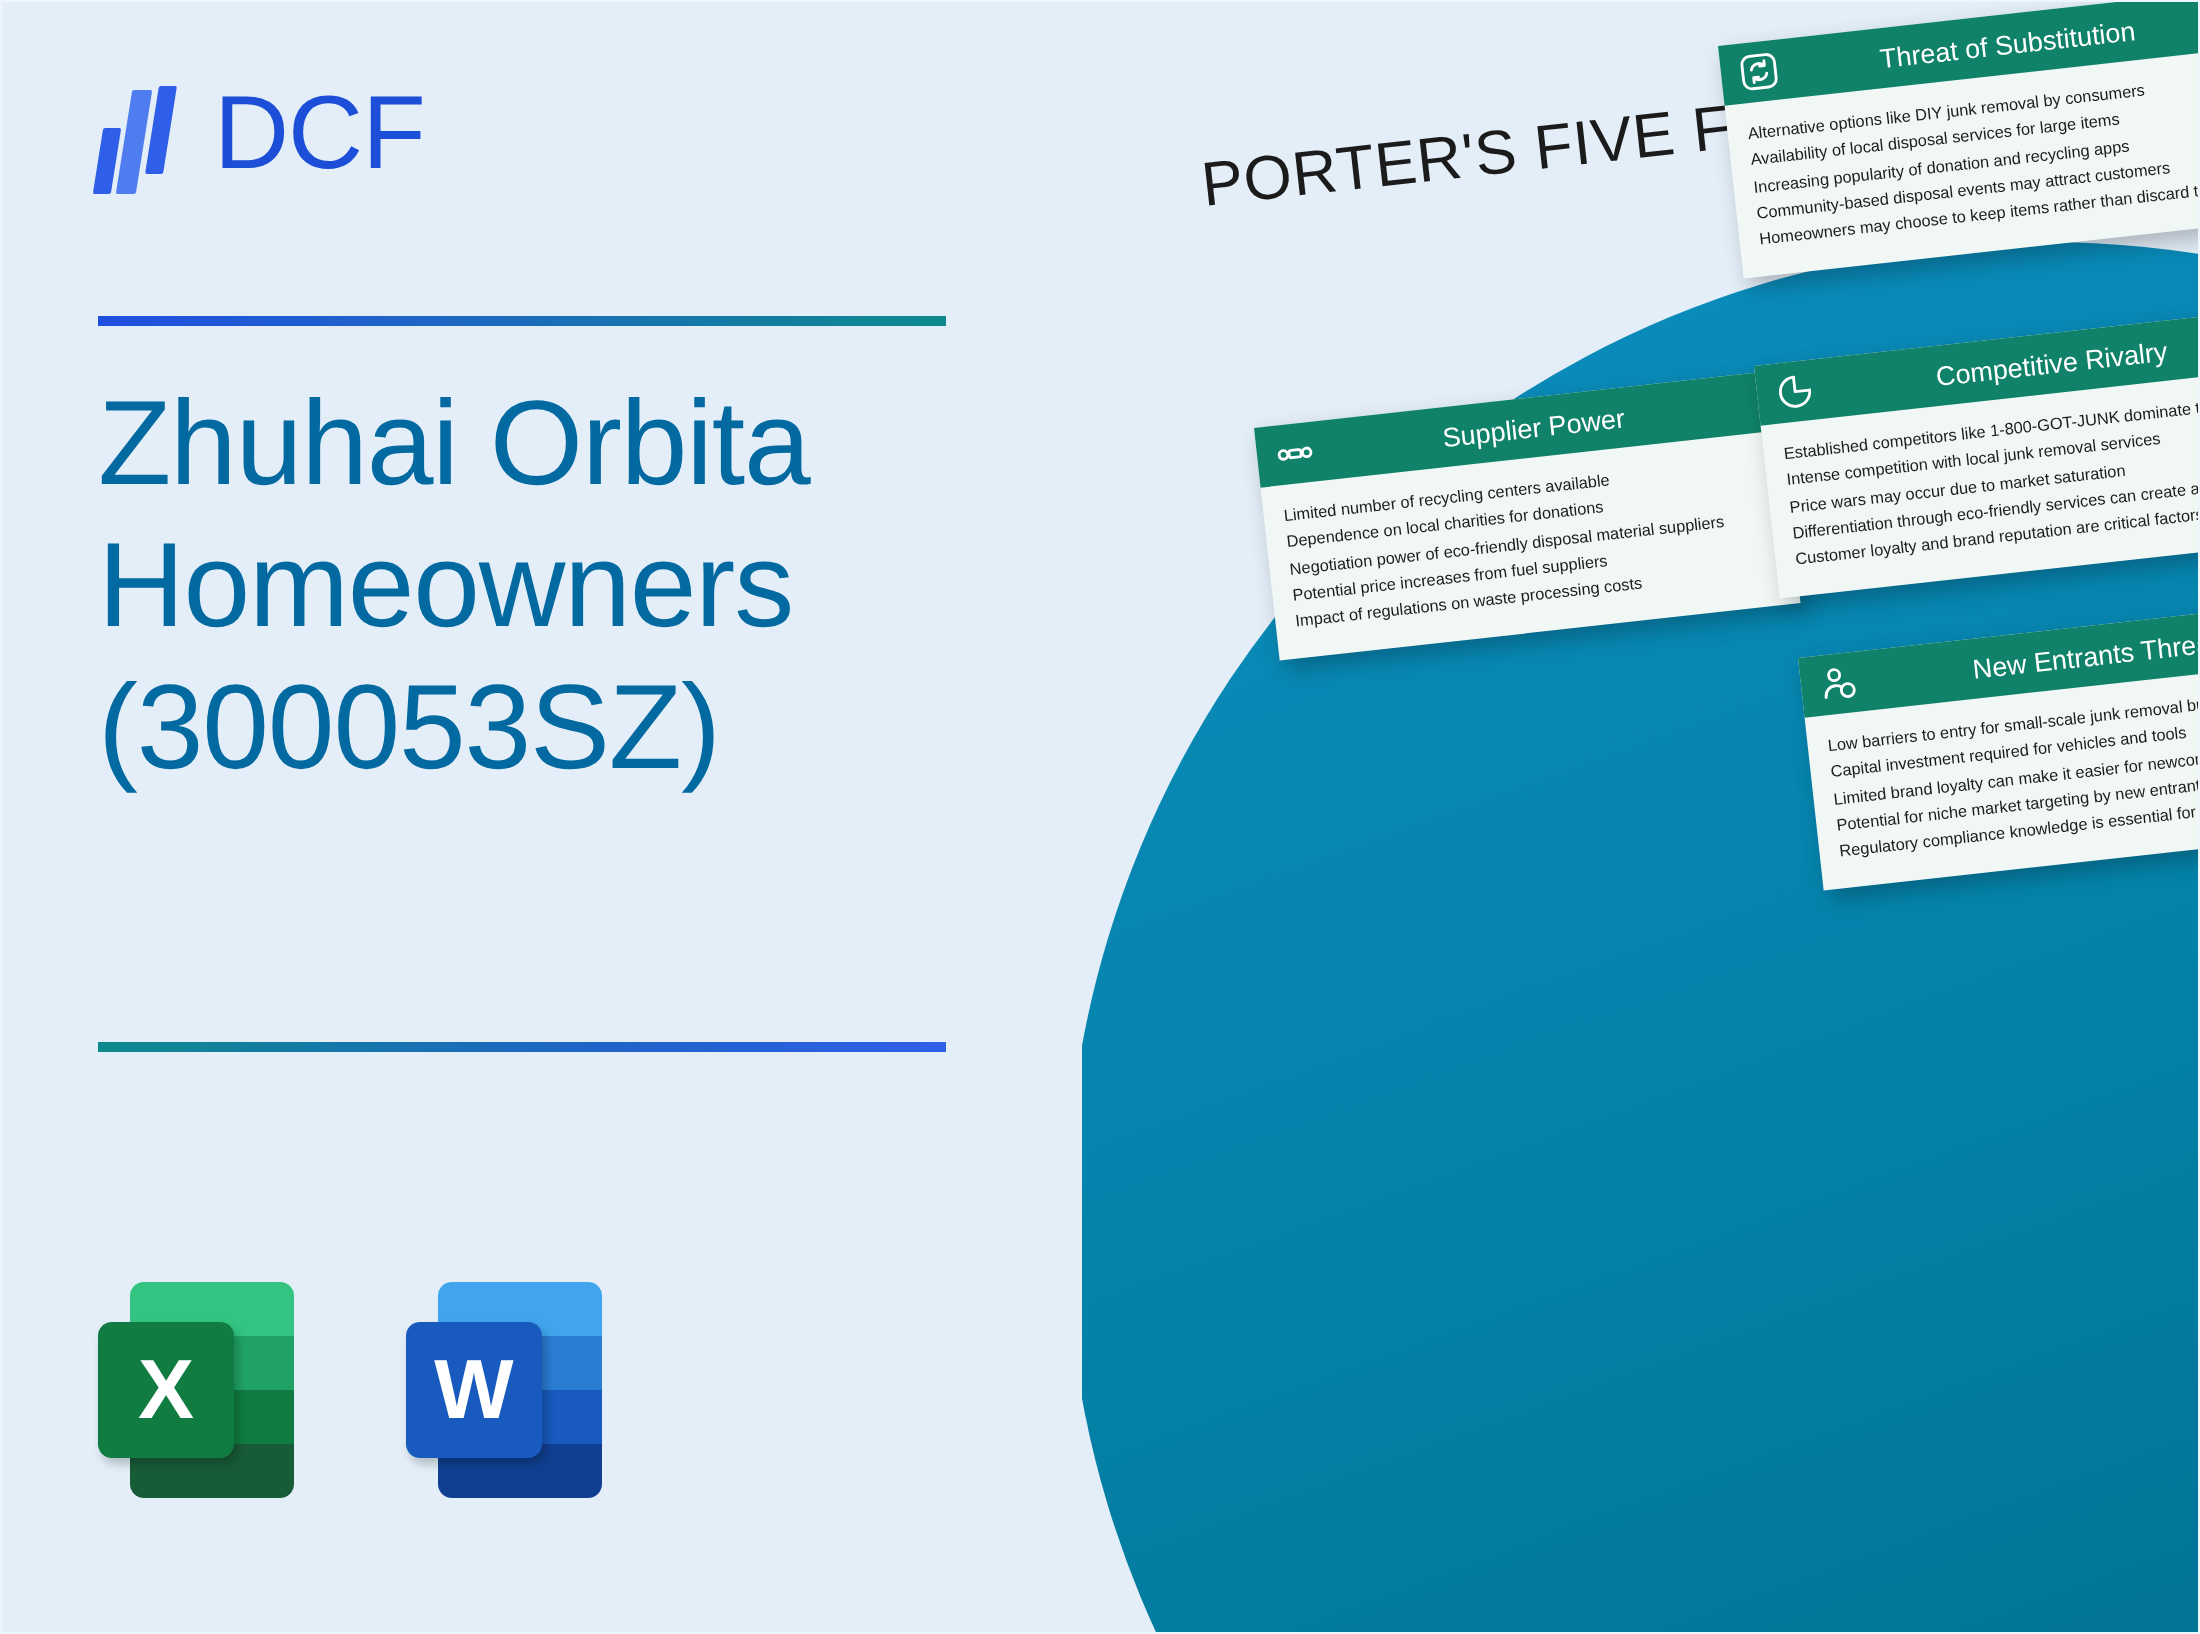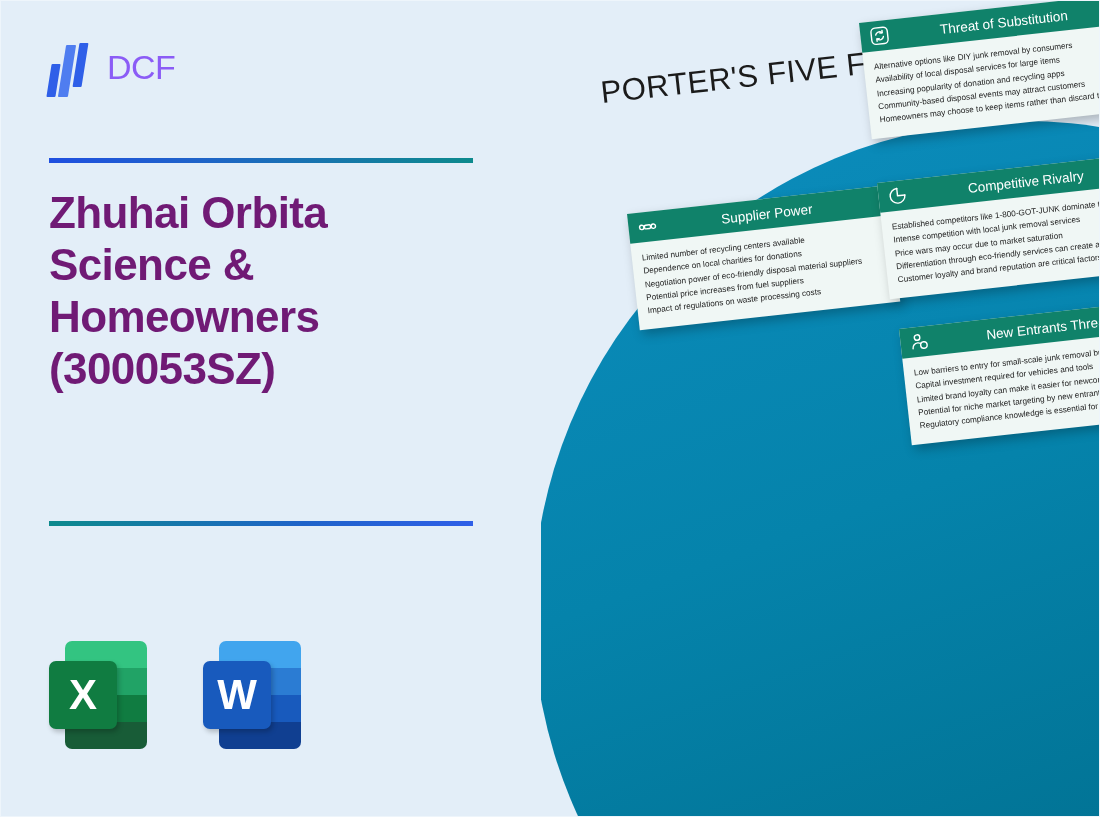--- a/index.html
+++ b/index.html
@@ -48,24 +48,24 @@
   #brand-mark .bar {
     position: absolute;
     bottom: 0;
     transform: skewX(-9deg);
     border-radius: 1px;
   }
   #brand-mark .bar.b1 { left: 2px;  width: 9px;  height: 33px; background: #2f5fe8; }
   #brand-mark .bar.b2 { left: 15px; width: 10px; height: 52px; background: #4f7df0; }
   #brand-mark .bar.b3 { left: 29px; width: 9px;  height: 44px; background: #2f5fe8; bottom: 10px; }
   #brand-text {
-    font-size: 34px;
+    font-size: 52px;
     font-weight: 400;
     letter-spacing: -0.5px;
-    color: #8b5cf6;
+    color: #1d4ed8;
     line-height: 1;
   }
 
   .rule {
     position: absolute;
     left: 48px;
     width: 424px;
     height: 5px;
   }
   .rule.top {
@@ -75,25 +75,25 @@
   .rule.bottom {
     top: 520px;
     background: linear-gradient(90deg, #0d8a8d 0%, #1f63c9 60%, #2f5fe8 100%);
   }
 
   #company-title {
     position: absolute;
     left: 48px;
     top: 186px;
     width: 440px;
-    font-size: 44px;
-    font-weight: 700;
+    font-size: 60px;
+    font-weight: 400;
     line-height: 1.18;
     letter-spacing: -0.6px;
-    color: #701a75;
+    color: #0369a1;
   }
 
   #file-icons {
     position: absolute;
     left: 48px;
     top: 638px;
     display: flex;
     gap: 56px;
   }
   .office-icon {
@@ -263,21 +263,20 @@
         <span class="bar b2"></span>
         <span class="bar b3"></span>
       </div>
       <div id="brand-text">DCF</div>
     </div>
 
     <div class="rule top"></div>
 
     <div id="company-title">
       <div>Zhuhai Orbita</div>
-      <div>Science &amp;</div>
       <div>Homeowners</div>
       <div>(300053SZ)</div>
     </div>
 
     <div class="rule bottom"></div>
 
     <div id="file-icons">
       <div class="office-icon excel">
         <div class="sheet">
           <span class="band r1"></span>

